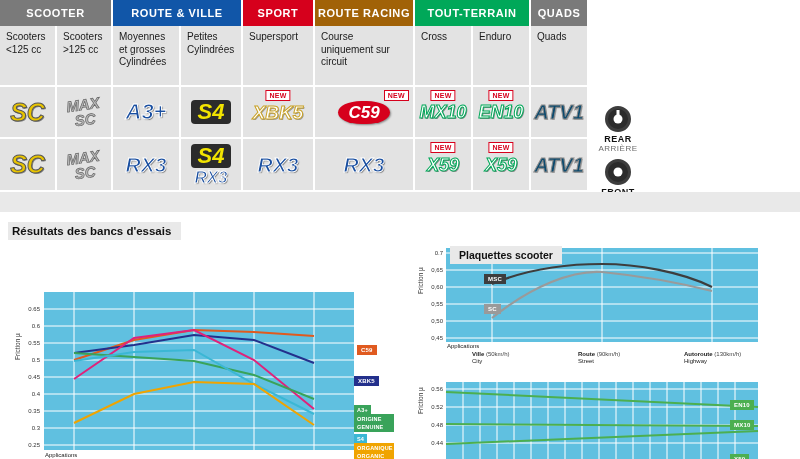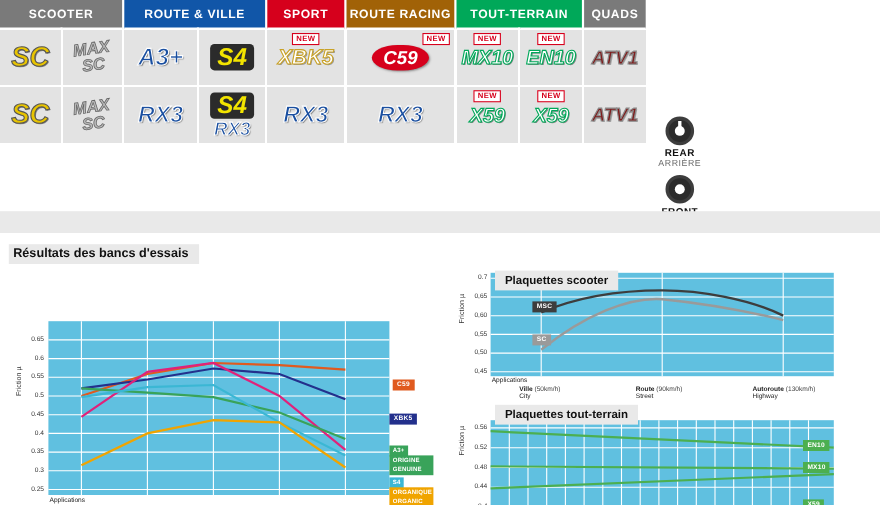--- a/index.html
+++ b/index.html
@@ -53,21 +53,21 @@
 
   .l-sc      { font-size:25px; color:#e8c400; -webkit-text-stroke:1px #555; text-shadow:1px 1px 0 #888; }
   .l-maxsc   { font-size:15px; color:#b9b9b9; -webkit-text-stroke:.7px #666; transform:rotate(-8deg); display:inline-block; }
   .l-a3      { font-size:22px; color:#1a4fa0; -webkit-text-stroke:1px #fff; text-shadow:1px 1px 1px #777; }
   .l-s4      { font-size:22px; color:#f2e400; background:#2b2b2b; padding:1px 7px; border-radius:4px; -webkit-text-stroke:0; }
   .l-rx3     { font-size:21px; color:#1a4fa0; -webkit-text-stroke:1px #fff; text-shadow:1px 1px 1px #777; }
   .l-xbk5    { font-size:19px; color:#ffffff; -webkit-text-stroke:1px #c9a227; text-shadow:1px 1px 0 #999; }
   .l-c59     { font-size:17px; color:#ffffff; background:#d6001c; border-radius:50%/55%; padding:3px 10px; -webkit-text-stroke:0; box-shadow:1px 1px 2px #888; }
   .l-mx10    { font-size:18px; color:#ffffff; -webkit-text-stroke:1px #00a859; text-shadow:1px 1px 0 #8a8a8a; }
   .l-en10    { font-size:18px; color:#ffffff; -webkit-text-stroke:1px #00a859; text-shadow:1px 1px 0 #8a8a8a; }
-  .l-atv1    { font-size:17px; color:#7f1d1d; -webkit-text-stroke:1px #8a8a8a; text-shadow:1px 1px 0 #aaa; }
+  .l-atv1    { font-size:20px; color:#0c4a6e; -webkit-text-stroke:1px #8a8a8a; text-shadow:1px 1px 0 #aaa; }
   .l-x59     { font-size:18px; color:#ffffff; -webkit-text-stroke:1px #00a859; text-shadow:1px 1px 0 #8a8a8a; }
   .stacked { display:flex; flex-direction:column; align-items:center; gap:1px; }
 
   
   .fr-col { position:absolute; left:590px; top:82px; width:60px; }
   .fr-box { width:56px; text-align:center; margin-bottom:6px; }
   .disc {
     width:26px; height:26px; border-radius:50%; background:#2b2b2b;
     margin:0 auto 2px auto; position:relative;
     border:3px solid #3d3d3d;
@@ -139,20 +139,31 @@
     <tbody>
         <tr class="cat-row">
       <td class="cat-scooter" colspan="2">SCOOTER</td>
       <td class="cat-route" colspan="2">ROUTE &amp; VILLE</td>
       <td class="cat-sport">SPORT</td>
       <td class="cat-racing">ROUTE RACING</td>
       <td class="cat-tt" colspan="2">TOUT-TERRAIN</td>
       <td class="cat-quads">QUADS</td>
     </tr>
 
+    <tr class="sub-row">
+      <td>Scooters &lt;125 cc</td>
+      <td>Scooters &gt;125 cc</td>
+      <td>Moyennes et grosses Cylindrées</td>
+      <td>Petites Cylindrées</td>
+      <td>Supersport</td>
+      <td>Course uniquement sur circuit</td>
+      <td>Cross</td>
+      <td>Enduro</td>
+      <td>Quads</td>
+    </tr>
 
     <tr class="prod-row">
       <td>
         <span class="logo l-sc">SC</span>
       </td>
       <td>
         <span class="logo l-maxsc">MAX SC</span>
       </td>
       <td>
         <span class="logo l-a3">A3+</span>
@@ -330,21 +341,20 @@
   <div class="apps-lab" style="left:35px; top:101px;">Applications</div>
   <div class="x-lab" style="left:60px; top:109px;"><b>Ville</b> <i>(50km/h)</i></div>
   <div class="x-lab" style="left:166px; top:109px;"><b>Route</b> <i>(90km/h)</i></div>
   <div class="x-lab" style="left:272px; top:109px;"><b>Autoroute</b> <i>(130km/h)</i></div>
   <div class="x-lab" style="left:60px; top:116px;">City</div>
   <div class="x-lab" style="left:166px; top:116px;">Street</div>
   <div class="x-lab" style="left:272px; top:116px;">Highway</div>
 </div>
 
 <div class="panel" style="left:412px; top:336px; width:380px; height:118px;">
-  <div class="chart-label" style="left:38px; top:4px;">Plaquettes tout-terrain</div>
 
   <div class="axis-title-y" style="left:5px; top:50px;">Friction µ</div>
 
   <div class="axis-y-lab" style="left:9px; top:22px;">0.56</div>
   <div class="axis-y-lab" style="left:9px; top:40px;">0.52</div>
   <div class="axis-y-lab" style="left:9px; top:58px;">0.48</div>
   <div class="axis-y-lab" style="left:9px; top:76px;">0.44</div>
   <div class="axis-y-lab" style="left:9px; top:94px;">0.4</div>
 
   <svg width="380" height="118" style="position:absolute;left:0;top:0;">

